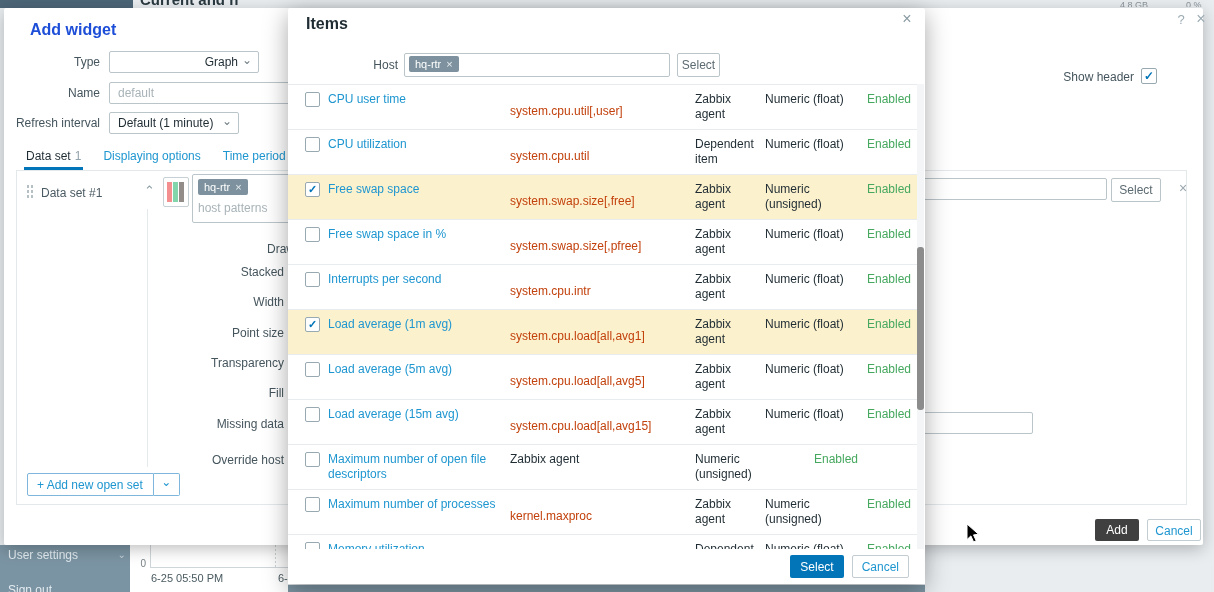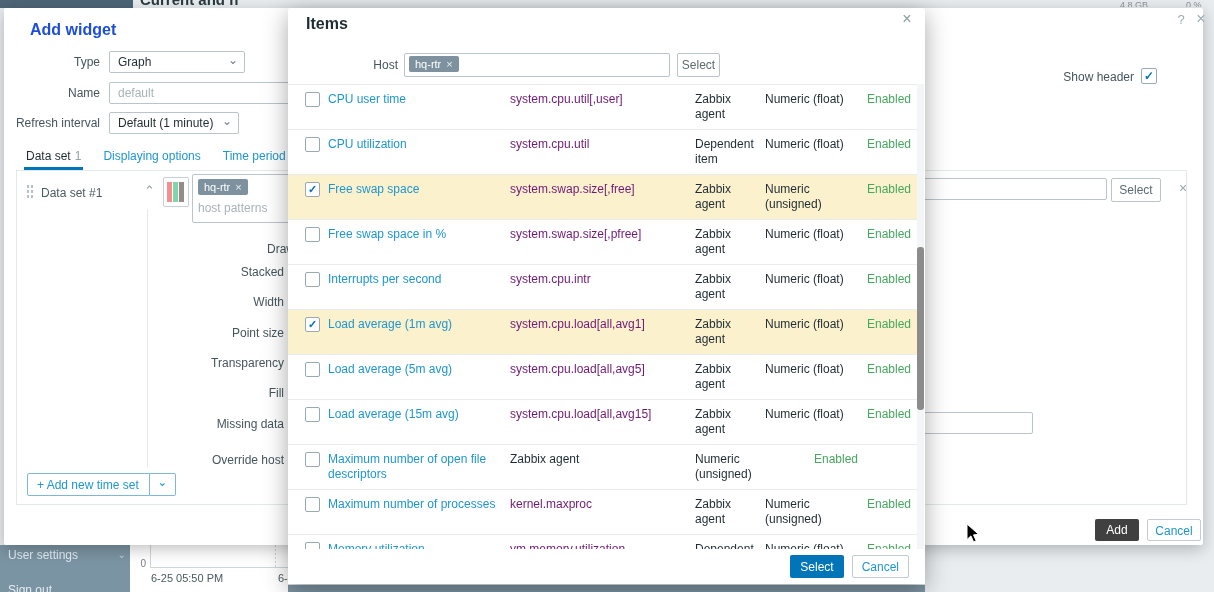--- a/index.html
+++ b/index.html
@@ -42,21 +42,21 @@
   .show-header .lbl { color:#45555d; }
   .cbx { width:16px; height:16px; border:1px solid #98a9b1; border-radius:2px; background:#fff;
          color:#0275b8; font-size:12px; font-weight:bold; line-height:14px; text-align:center; cursor:pointer; }
   .frow { position:absolute; left:6px; display:flex; }
   .frow .flabel { width:90px; text-align:right; padding-top:4px; color:#45555d; }
   .frow .ctrl { margin-left:9px; }
   .r-type { top:43px; } .r-name { top:74px; } .r-refresh { top:104px; }
   .sel { position:relative; height:22px; border:1px solid #bac5ca; border-radius:2px; background:#fff;
          padding:3px 20px 0 8px; color:#1f2c33; cursor:pointer; white-space:nowrap; }
   .sel .chev { position:absolute; right:6px; top:1px; font-size:12px; color:#707f86; }
-  .sel-type { width:136px; } .sel-refresh { width:130px; }
+  .sel-type { width:150px;text-align:right; } .sel-refresh { width:130px; }
   .txt-input { height:22px; border:1px solid #bac5ca; border-radius:2px; background:#fff; padding:0 8px;
                font-family:"Liberation Sans",sans-serif; font-size:12px; color:#1f2c33; }
   .inp-name { width:380px; }
   .inp-name::placeholder, .txt-input::placeholder { color:#a8b3b8; }
 
   .tabs { position:absolute; left:20px; top:138px; height:24px; display:flex; gap:18px; }
   .tab { font-size:12px; color:#1e96d0; padding:3px 2px; cursor:pointer; white-space:nowrap; }
   .tab.active { color:#1f2c33; border-bottom:3px solid #0275b8; }
   .tab .badge { color:#93a3ab; margin-left:4px; }
 
@@ -105,21 +105,21 @@
                 border-radius:2px; background:#fff; padding:2px 4px; cursor:text; }
   .host-select { position:absolute; left:389px; top:45px; width:43px; padding-top:4px; }
   .itable { position:absolute; left:0; top:76px; width:629px; height:465px; overflow:hidden; }
   .irow { display:grid; grid-template-columns:23px 182px 185px 70px 93px 1fr;
           padding:7px 6px 7px 17px; min-height:44px; border-top:1px solid #e8ecee; line-height:15px; }
   .irow.checked { background:#fcf1cd; }
   .irow .cb { width:15px; height:15px; border:1px solid #98a9b1; border-radius:2px; background:#fff;
               color:#0275b8; font-size:11px; font-weight:bold; line-height:13px; text-align:center;
               margin-top:0; cursor:pointer; }
   .irow .iname { color:#1e96d0; cursor:pointer; padding-right:14px; }
-  .irow .ikey { color:#701a75; padding-right:8px; }
+  .irow .ikey { color:#c2410c; padding-right:8px;margin-top:12px; }
   .irow .itype, .irow .iinfo { color:#1f2c33; padding-right:6px; }
   .irow .istat { color:#46a85f; text-align:right; }
   .scroll-track { position:absolute; left:629px; top:76px; width:7px; height:500px; background:#f4f5f6; }
   .scroll-thumb { position:absolute; left:629px; top:239px; width:7px; height:163px; background:#8c8c8c;
                   border-radius:3px; cursor:grab; }
   .modal-footer { position:absolute; left:0; bottom:0; width:637px; height:35px; background:#fff;
                   display:flex; justify-content:flex-end; align-items:center; gap:8px; padding-right:16px; }
   .btn-primary { height:23px; min-width:50px; background:#0275b8; color:#fff; border:none; border-radius:2px;
                  font-size:12px; padding:0 10px; cursor:pointer; font-family:"Liberation Sans",sans-serif; }
   .btn-outline { height:23px; min-width:52px; background:#fff; color:#1e96d0; border:1px solid #c3ccd1;
@@ -217,21 +217,21 @@
           <div class="ds-label" style="left: 137px; top: 185px;">Transparency</div>
           <div class="ds-label" style="left: 137px; top: 215px;">Fill</div>
           <div class="ds-label" style="left: 137px; top: 246px;">Missing data</div>
           <div class="ds-label" style="left: 137px; top: 282px;">Override host</div>
         </div>
       <input class="txt-input ip-input" style="">
       <div class="btn-gray ds-select">Select</div>
       <div class="ds-remove">×</div>
       <input class="txt-input misc-input" style="">
       <div class="add-new">
-        <span class="main"><span>+ </span><span>Add new time set</span></span>
+        <span class="main"><span>+ </span><span>Add new open set</span></span>
         <span class="tgl">⌄</span>
       </div>
     </div>
 
     <div class="dlg-footer-btn btn-add">Add</div>
     <div class="dlg-footer-btn btn-dlg-cancel">Cancel</div>
   </div>
 
   <div class="modal">
     <div class="modal-title">Items</div>

